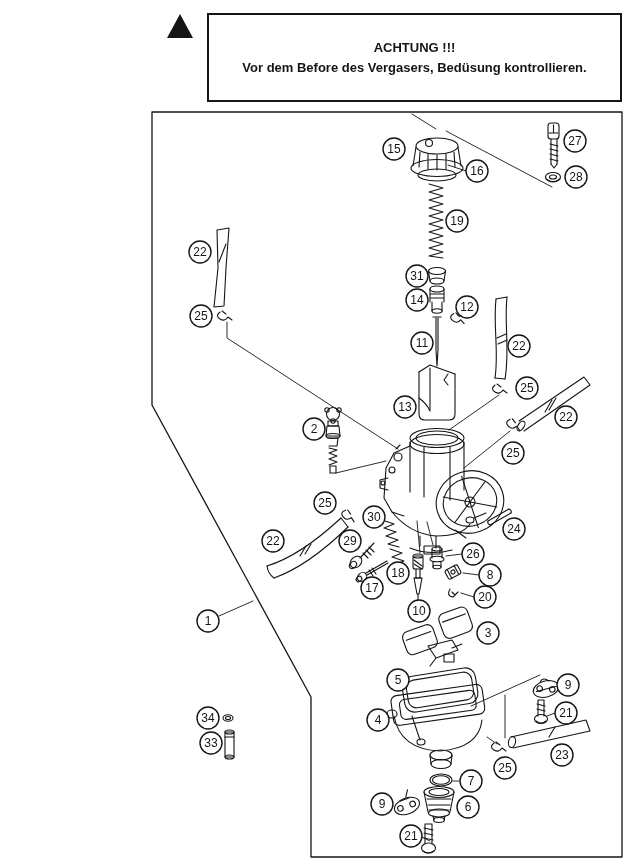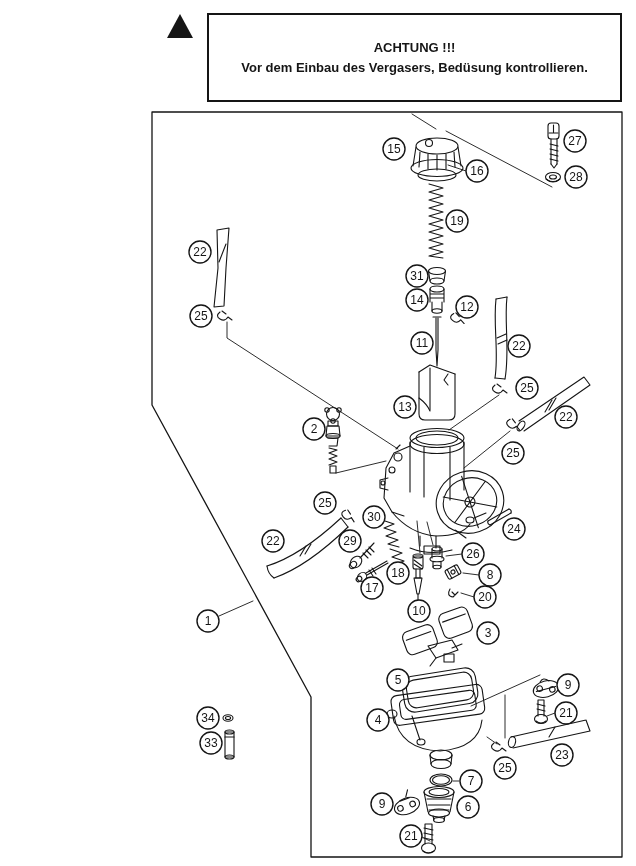--- a/index.html
+++ b/index.html
@@ -30,21 +30,21 @@
 </style>
 </head>
 <body>
 
 <div id="page">
 
   <div class="warning-triangle"></div>
 
   <div class="warning-box">
     <div>ACHTUNG !!!</div>
-    <div>Vor dem Einbau des Vergasers, Bedüsung kontrollieren.</div>
+    <div>Vor dem Before des Vergasers, Bedüsung kontrollieren.</div>
   </div>
 
   <svg width="636" height="866" viewBox="0 0 636 866">
     <defs>
       <g id="clip" class="art">
         <path d="M-3,-4 Q-8,0 -3,3 Q2,6 5,1 M5,1 L9,4 M-1,-5 L3,-2"></path>
       </g>
     </defs>
 
     <path class="art" style="stroke-width:1.3" d="M152,112 L622,112 L622,857 L311,857 L311,697 L152,405 Z"></path>

